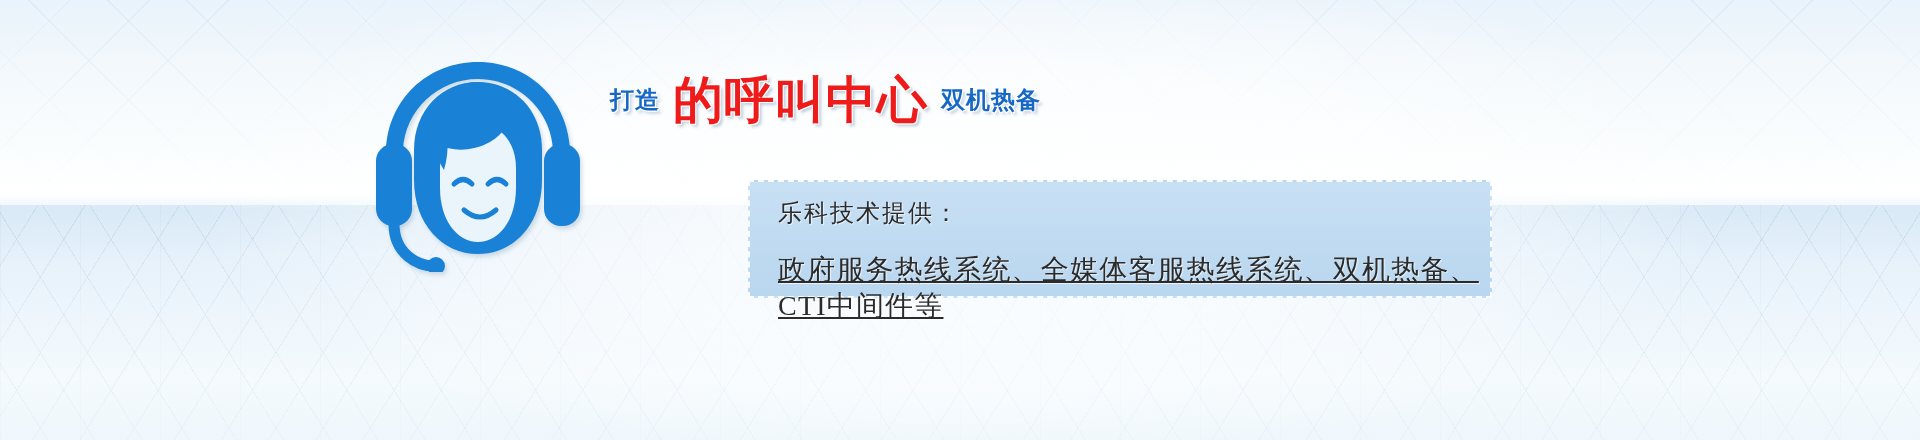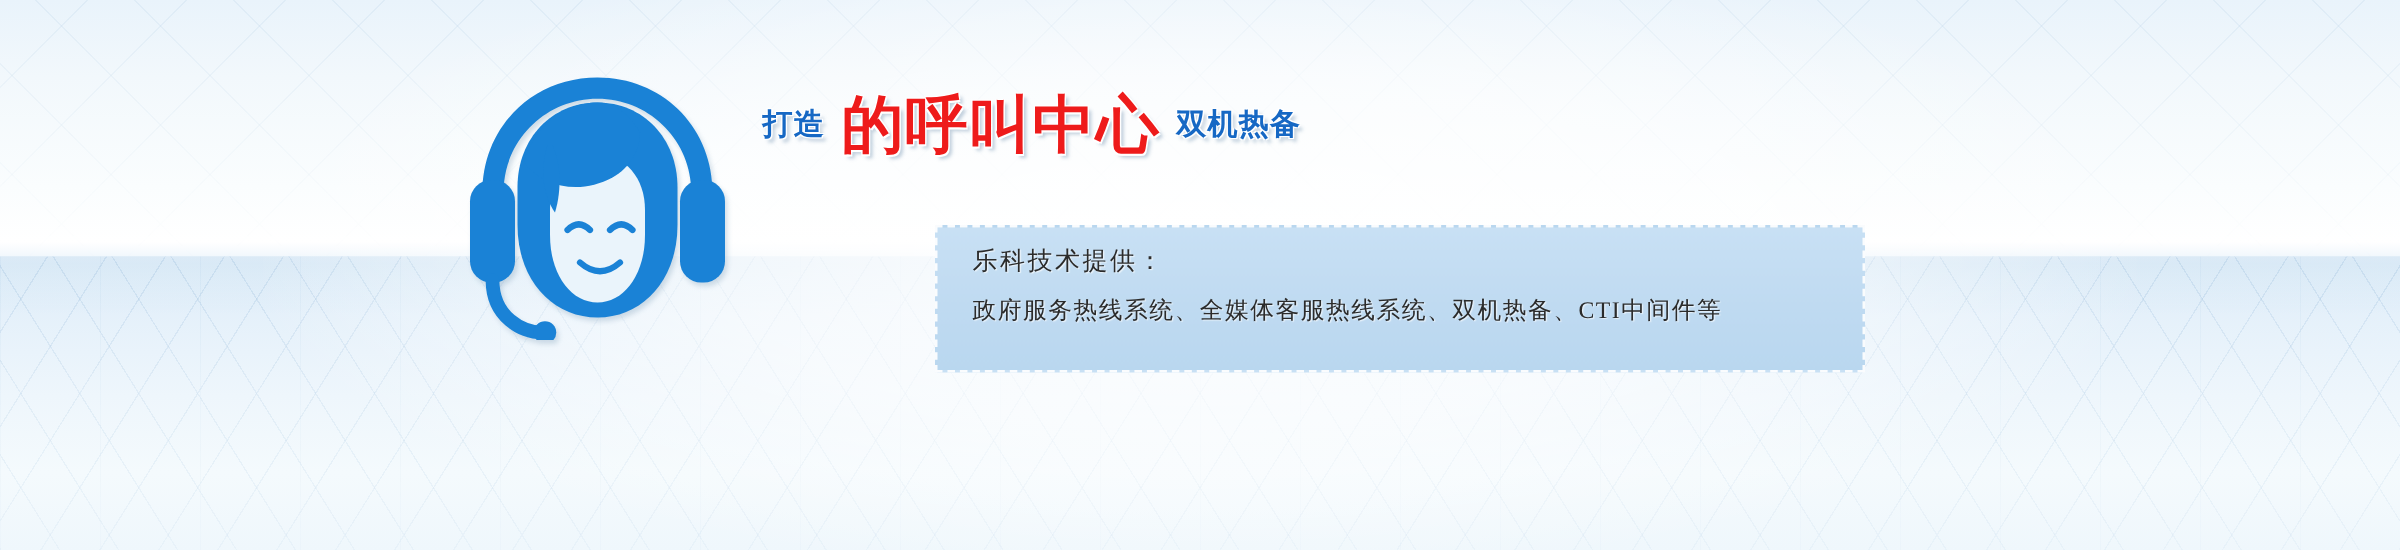--- a/index.html
+++ b/index.html
@@ -149,36 +149,37 @@
     left: 748px;
     top: 180px;
     width: 744px;
     height: 118px;
     box-sizing: border-box;
     background: linear-gradient(to bottom, #c8e0f4 0%, #bfdaf1 55%, #b9d7ef 100%);
     border: 2px dashed rgba(255,255,255,.92);
     padding: 16px 0 0 28px;
   }
   .infobox-title {
-    font-family: Liberation Mono, monospace;
-    font-size: 20px;
+    font-family: Liberation Serif, serif;
+    font-size: 24px;
     font-weight: normal;
     color: #2b2b2b;
     letter-spacing: 2px;
     line-height: 1.25;
     text-shadow: 1px 1px 1px rgba(255,255,255,.75);
   }
   .infobox-desc {
-    margin-top: 14px;
+    margin-top: 24px;
     font-family: "Liberation Serif", "DejaVu Serif", serif;
-    font-size: 19px;
+    font-size: 28px;
     color: #2b2b2b;
     letter-spacing: 1.2px;
     line-height: 1.3;
     text-shadow: 1px 1px 1px rgba(255,255,255,.7);
+    text-decoration: underline;
   }
 </style>
 </head>
 <body>
 
 <div class="banner">
 
   <div class="bg-base"></div>
   <div class="bg-lattice-top"></div>
   <div class="bg-band"></div>

